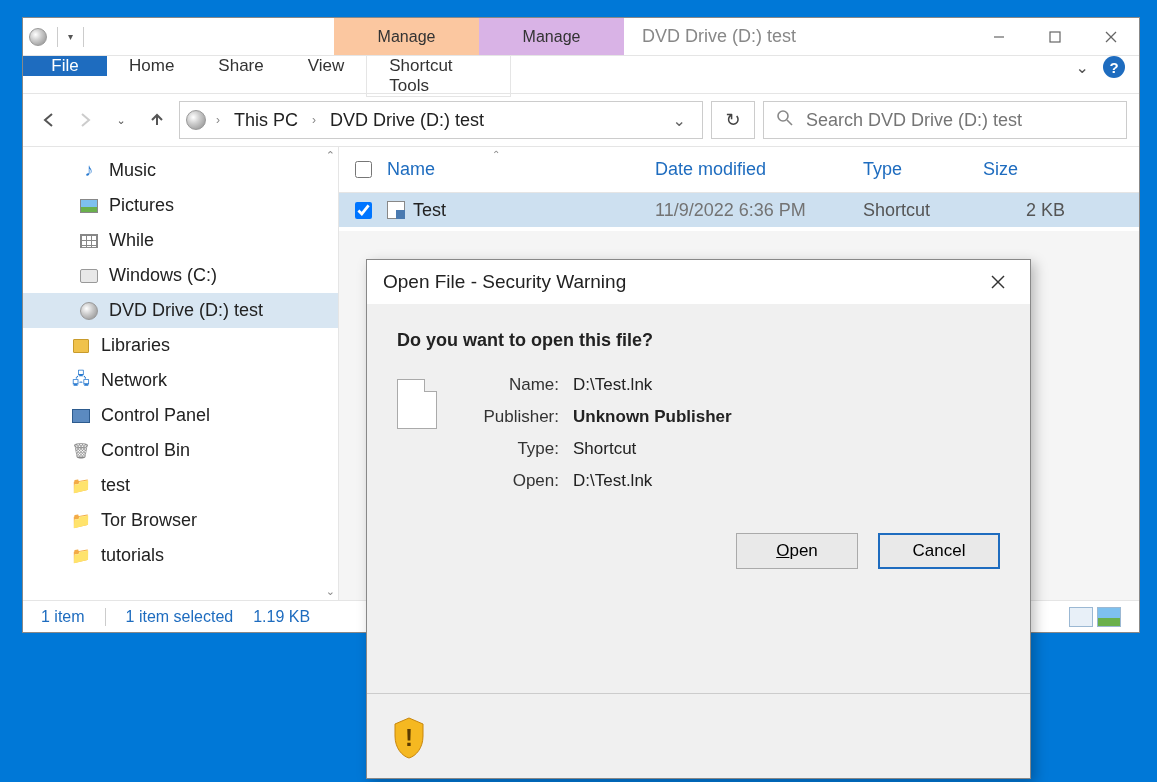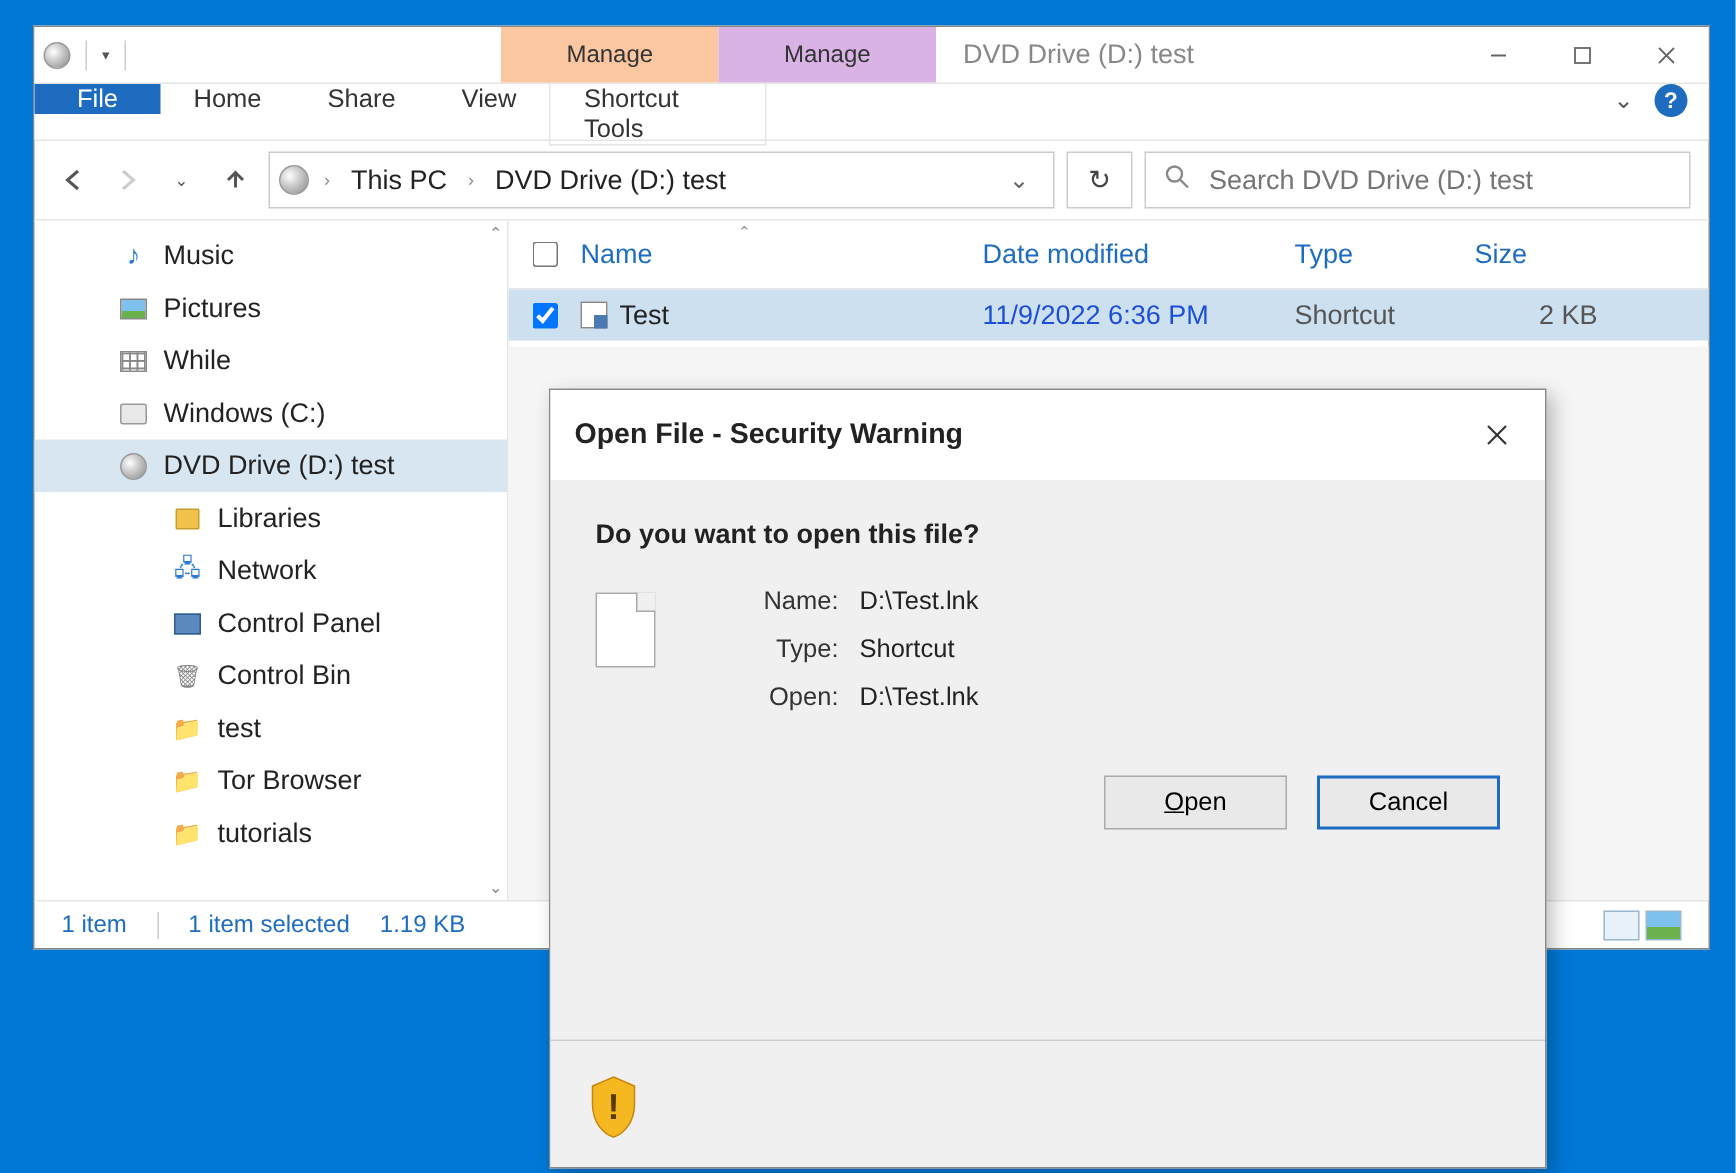--- a/index.html
+++ b/index.html
@@ -43,21 +43,21 @@
 .crumb-sep { font-size:12px; color:#888; padding:0 4px; }
 .addr-drop { margin-left:auto; padding:0 10px; color:#666; cursor:pointer; }
 .refresh { width:44px; height:38px; border:1px solid #ccc; display:flex; align-items:center; justify-content:center; color:#444; font-size:18px;}
 .searchbox { width:364px; height:38px; border:1px solid #ccc; display:flex; align-items:center; padding:0 12px; gap:12px; color:#888; }
 .searchbox input { border:none; outline:none; font-size:18px; color:#888; flex:1; background:transparent;}
 
 
 .body { flex:1; display:flex; min-height:0; }
 .tree { width:316px; border-right:1px solid #e5e5e5; overflow-y:auto; padding-top:6px; position:relative;}
 .tree-item { height:35px; display:flex; align-items:center; padding-left:56px; gap:10px; font-size:18px; color:#222; }
-.tree-item.lvl1 { padding-left:48px;margin-left:44px; }
+.tree-item.lvl1 { padding-left:48px; }
 .tree-item.selected { background:#d8e6f2; }
 .tree .ico { width:20px; height:18px; display:inline-flex; align-items:center; justify-content:center; }
 .scroll-arrow-up { position:absolute; right:3px; top:2px; font-size:11px; color:#888;}
 .scroll-arrow-dn { position:absolute; right:3px; bottom:2px; font-size:11px; color:#888;}
 
 
 .content { flex:1; display:flex; flex-direction:column; position:relative; }
 .colhead { height:46px; display:flex; align-items:center; border-bottom:1px solid #e5e5e5; font-size:18px; color:#1e6cbf; }
 .colhead .cbcol { width:48px; display:flex; justify-content:center;}
 .colhead .cbcol input { width:17px; height:17px;}
@@ -66,38 +66,38 @@
 .colhead .c-type { width:120px; }
 .colhead .c-size { width:90px; }
 .sort-ind { position:absolute; top:-10px; left:105px; font-size:10px; color:#888;}
 .row { height:34px; display:flex; align-items:center; font-size:18px; color:#222; }
 .row.selected { background:#cde0f0; }
 .row .cbcol { width:48px; display:flex; justify-content:center; align-items:center;}
 .row .cbcol input { width:17px; height:17px;}
 .row .fileico { width:18px; height:18px; background:#fff; border:1px solid #888; margin-right:8px; position:relative;}
 .row .fileico::after{content:""; position:absolute; right:-1px; bottom:-1px; width:9px; height:9px; background:#4a7ab0;}
 .row .c-name { width:268px; display:flex; align-items:center;}
-.row .c-date { width:208px; color:#1d4ed8; }
+.row .c-date { width:208px; color:#737373; }
 .row .c-type { width:120px; color:#555; }
 .row .c-size { width:90px; color:#555; text-align:right; padding-right:8px;}
 .fill-grey { flex:1; background:#f5f5f5; margin-top:4px;}
 
 
 .status { height:32px; border-top:1px solid #e5e5e5; display:flex; align-items:center; padding:0 18px; font-size:16px; color:#1e6cbf; gap:20px;}
 .status .sep { width:1px; height:18px; background:#ccc;}
 .status .views { margin-left:auto; display:flex; gap:4px;}
 .status .viewbtn { width:24px; height:20px; border:1px solid #9bb8d3; background:#e8f0f8;}
 
 
 .dialog {
   position:absolute; left:366px; top:259px; width:665px; height:520px;
   background:#fff; border:1px solid #888; box-shadow:4px 4px 12px rgba(0,0,0,.25);
   display:flex; flex-direction:column;
 }
-.dlg-title { height:60px; display:flex; align-items:center; padding:0 16px; font-size:19px; color:#222; background:#fff;font-weight:bold;}
+.dlg-title { height:44px; display:flex; align-items:center; padding:0 16px; font-size:19px; color:#222; background:#fff;}
 .dlg-close { margin-left:auto; width:32px; height:32px; display:flex; align-items:center; justify-content:center; color:#333;}
 .dlg-body { flex:1; background:#f0f0f0; padding:26px 30px 18px 30px; display:flex; flex-direction:column;}
 .dlg-q { font-size:18px; font-weight:600; color:#222; margin-bottom:24px;}
 .dlg-info { display:flex; gap:26px; }
 .dlg-fileico { width:40px; height:50px; background:#fff; border:1px solid #aaa; position:relative; margin-top:4px;}
 .dlg-fileico::before { content:""; position:absolute; right:-1px; top:-1px; width:12px; height:12px; background:#f0f0f0; border-left:1px solid #aaa; border-bottom:1px solid #aaa;}
 .dlg-table { font-size:17px; color:#222; }
 .dlg-table .r { display:flex; margin-bottom:12px; }
 .dlg-table .lab { width:96px; text-align:right; color:#333; }
 .dlg-table .val { padding-left:14px; }
@@ -328,20 +328,24 @@
   <div class="dlg-body">
     <div class="dlg-q">Do you want to open this file?</div>
     <div class="dlg-info">
       <div class="dlg-fileico"></div>
       <div class="dlg-table">
         <div class="r">
             <div class="lab">Name:</div>
             <div class="val">D:\Test.lnk</div>
           </div>
         <div class="r">
+            <div class="lab">Publisher:</div>
+            <div class="val bold">Unknown Publisher</div>
+          </div>
+        <div class="r">
             <div class="lab">Type:</div>
             <div class="val">Shortcut</div>
           </div>
         <div class="r">
             <div class="lab">Open:</div>
             <div class="val">D:\Test.lnk</div>
           </div>
       </div>
     </div>
     <div class="dlg-btns">

